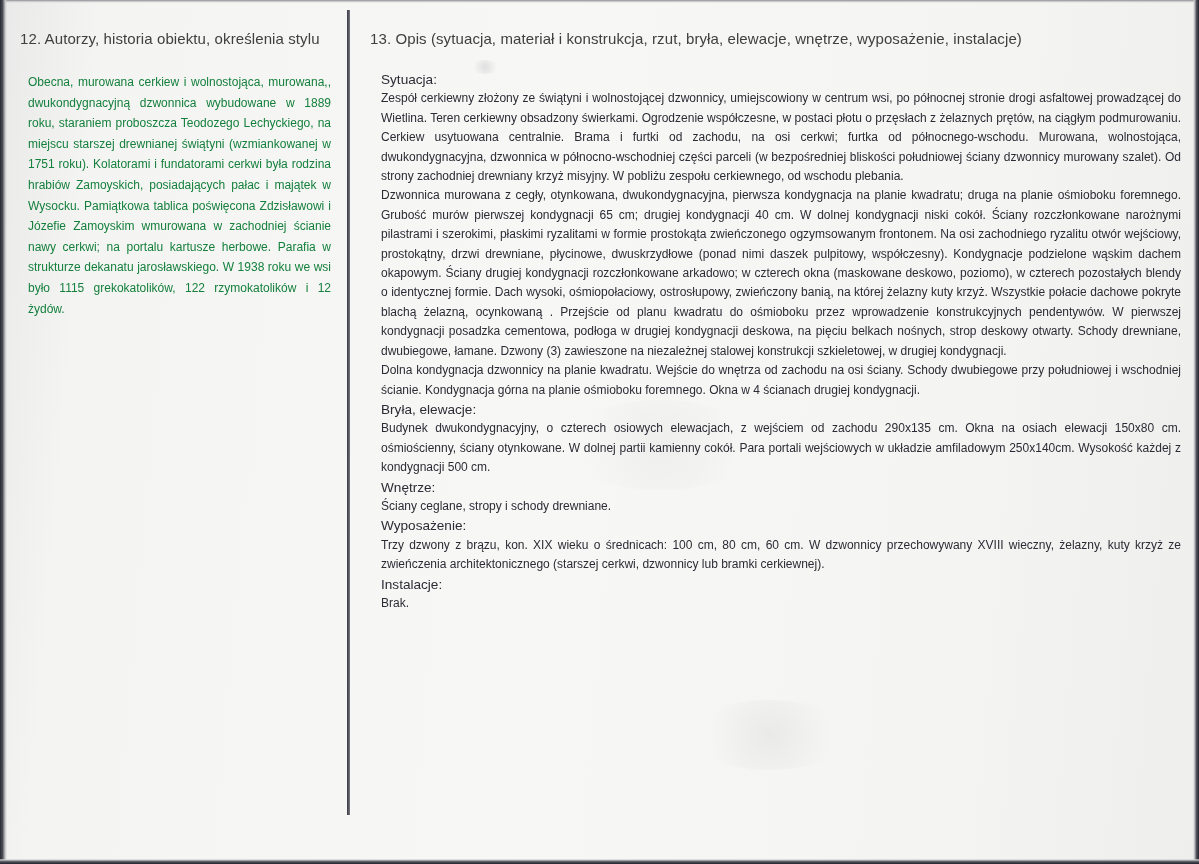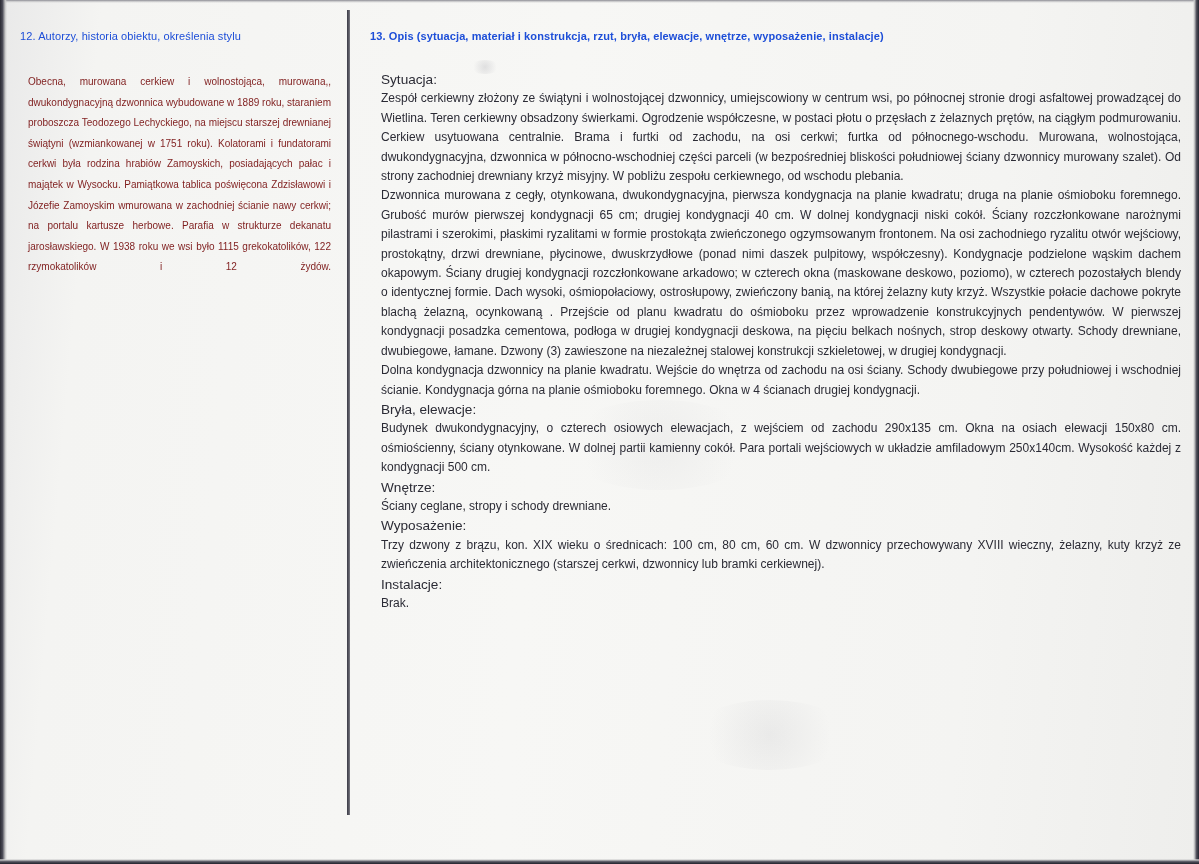--- a/index.html
+++ b/index.html
@@ -53,41 +53,41 @@
     position: absolute;
     left: 347px;
     top: 10px;
     width: 3px;
     height: 805px;
     background: linear-gradient(90deg,#3b3b47 0%, #55555f 50%, #7d7d86 100%);
   }
 
   .hdr {
     position: absolute;
-    font-size: 11px;
+    font-size: 15px;
     letter-spacing: 0.1px;
-    color: #1d4ed8;
+    color: #404040;
     white-space: nowrap;
   }
   .hdr-left  { left: 20px;  top: 30px; }
-  .hdr-right { left: 370px; top: 30px; font-weight: bold; }
+  .hdr-right { left: 370px; top: 30px; }
 
   
   .col-left {
     position: absolute;
     left: 28px;
     top: 72px;
     width: 303px;
   }
   .col-left p {
     margin: 0;
-    font-size: 10px;
+    font-size: 12px;
     line-height: 20.6px;
     text-align: justify;
-    color: #7f1d1d;
+    color: #15803d;
   }
   .col-left p.j { text-align-last: justify; }
 
   
   .col-right {
     position: absolute;
     left: 381px;
     top: 70px;
     width: 800px;
   }

